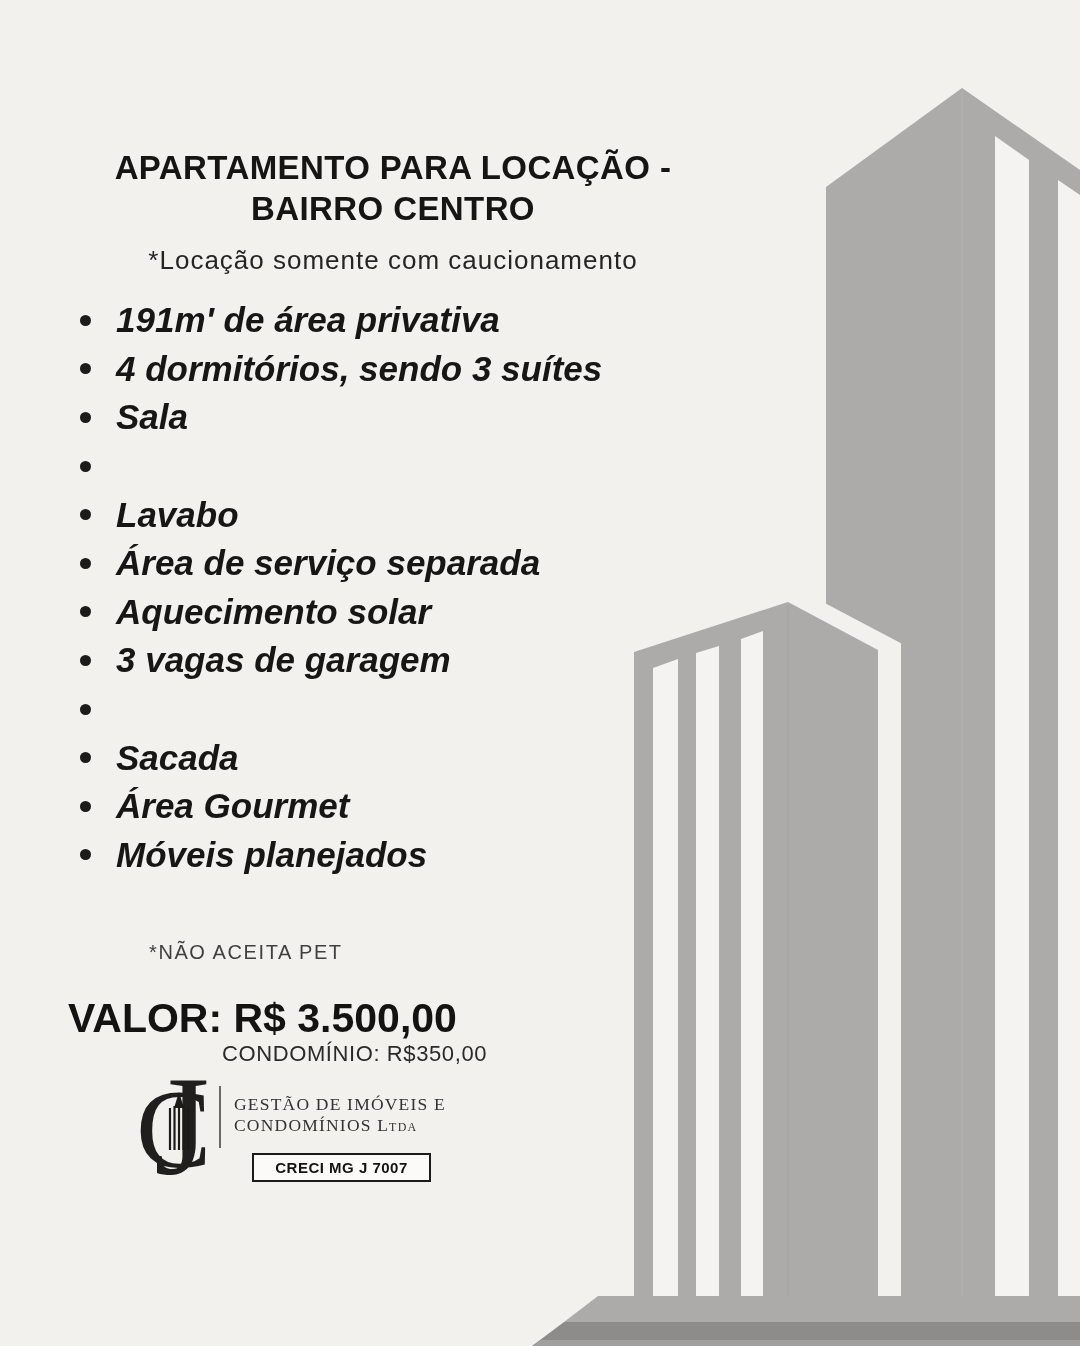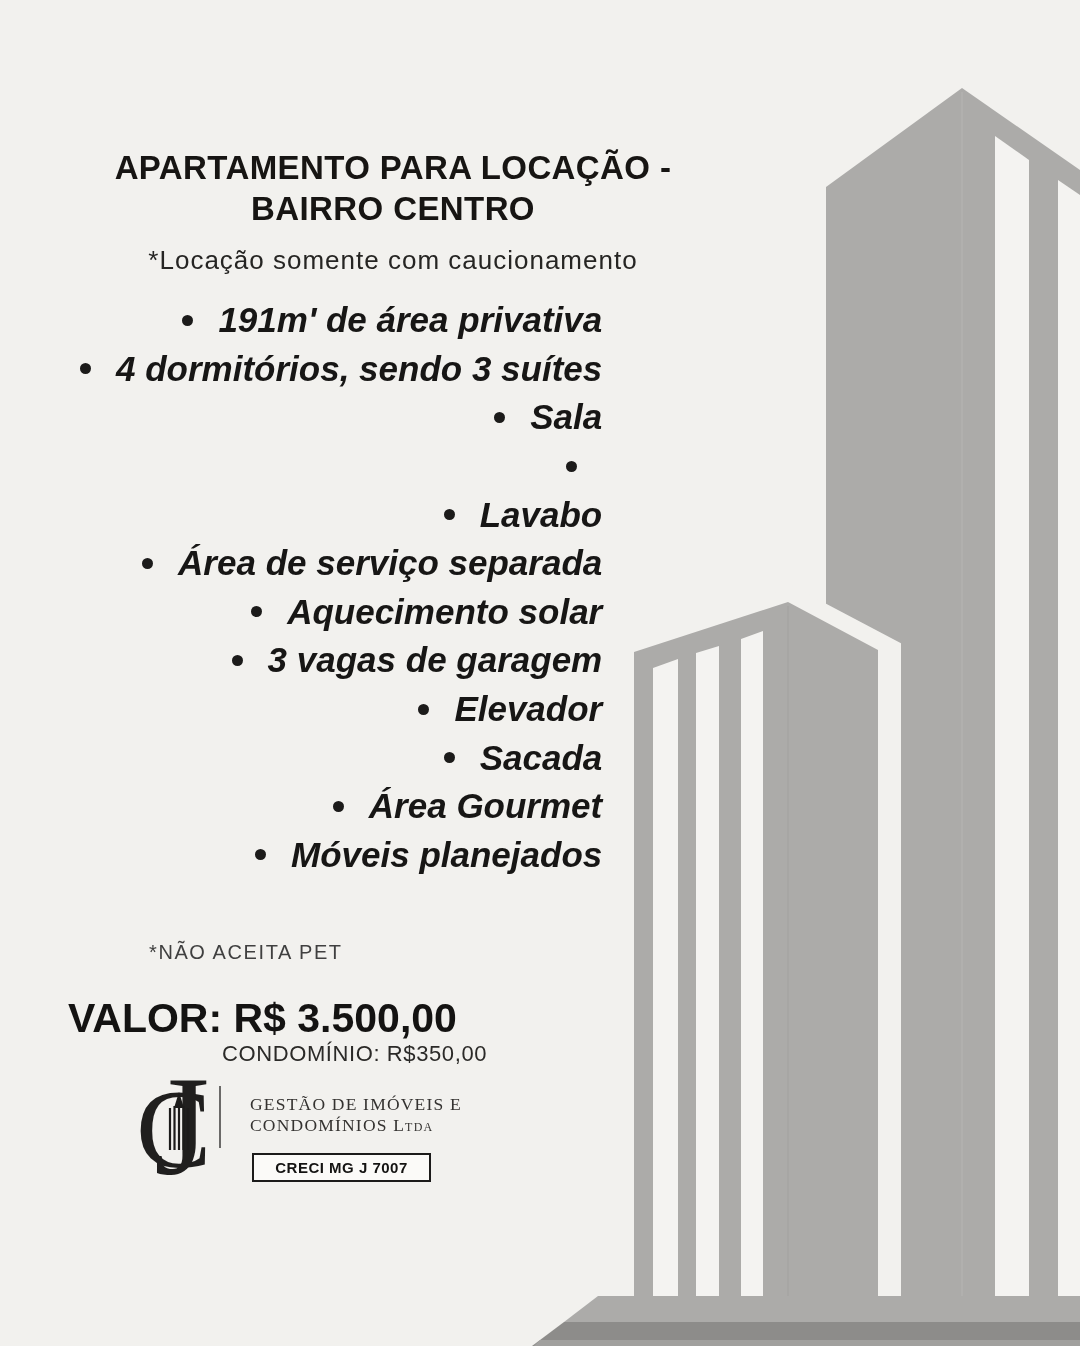--- a/index.html
+++ b/index.html
@@ -11,33 +11,33 @@
   }
   .page{position:absolute;inset:0;}
   .buildings{position:absolute;top:0;left:0;z-index:0;}
   .content{position:absolute;inset:0;z-index:1;}
 
   .header{position:absolute;top:147px;left:8px;width:770px;text-align:center;}
   .title{font-size:33px;font-weight:bold;line-height:41px;letter-spacing:.4px;color:#171513;}
   .subtitle{margin-top:16px;font-size:26px;letter-spacing:1px;color:#262523;}
 
   ul.features{position:absolute;left:80px;top:296px;margin:0;padding:0;list-style:none;}
-  ul.features li{display:flex;align-items:center;height:48.6px;justify-content:flex-end;}
+  ul.features li{display:flex;align-items:center;height:48.6px;}
   .dot{width:11px;height:11px;border-radius:50%;background:#1c1b1a;margin-right:25px;flex:0 0 auto;}
   .ftext{font-size:35px;font-weight:bold;font-style:italic;color:#171615;white-space:nowrap;}
 
   .pet-note{position:absolute;left:149px;top:941px;font-size:20px;letter-spacing:1.6px;color:#404040;}
 
   .valor{position:absolute;left:68px;top:995px;font-size:41px;font-weight:bold;color:#141312;white-space:nowrap;}
   .condo{position:absolute;left:222px;top:1041px;font-size:22px;letter-spacing:.6px;color:#2b2a28;}
 
   .brand{position:absolute;left:0;top:0;}
   .monogram{position:absolute;left:128px;top:1068px;}
   .brand-divider{position:absolute;left:219px;top:1086px;width:2px;height:62px;background:#6b6a68;}
-  .brand-text{position:absolute;left:250px;top:1094px;font-family:"Liberation Serif", serif;
+  .brand-text{position:absolute;left:234px;top:1094px;font-family:"Liberation Serif", serif;
     font-size:17.5px;line-height:21px;letter-spacing:1.2px;color:#343230;white-space:nowrap;}
   .brand-text .ltda{font-variant:small-caps;}
   .creci{position:absolute;left:252px;top:1153px;width:179px;height:29px;box-sizing:border-box;
     border:2px solid #1c1b1a;background:#fbfaf8;text-align:center;line-height:25px;
     font-size:15px;font-weight:bold;letter-spacing:.5px;color:#141312;white-space:nowrap;}
 </style>
 </head>
 <body>
 
 <div class="page">
@@ -105,21 +105,20 @@
       <li>
           <span class="dot"></span>
           <span class="ftext">Aquecimento solar</span>
         </li>
       <li>
           <span class="dot"></span>
           <span class="ftext">3 vagas de garagem</span>
         </li>
       <li>
           <span class="dot"></span>
-          <span class="ftext">Elevador</span>
         </li>
       <li>
           <span class="dot"></span>
           <span class="ftext">Sacada</span>
         </li>
       <li>
           <span class="dot"></span>
           <span class="ftext">Área Gourmet</span>
         </li>
       <li>

